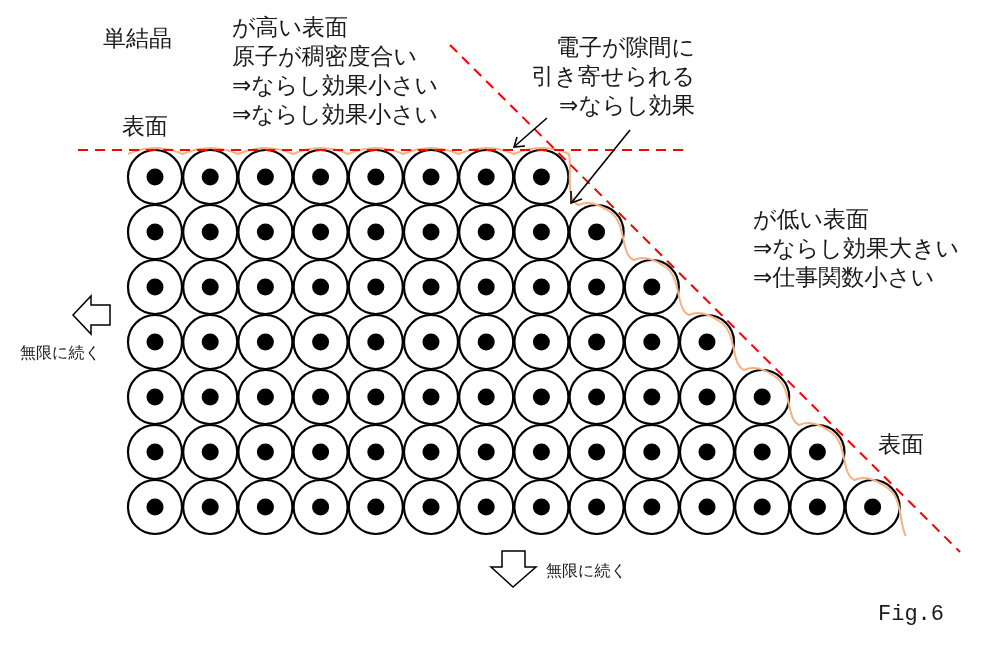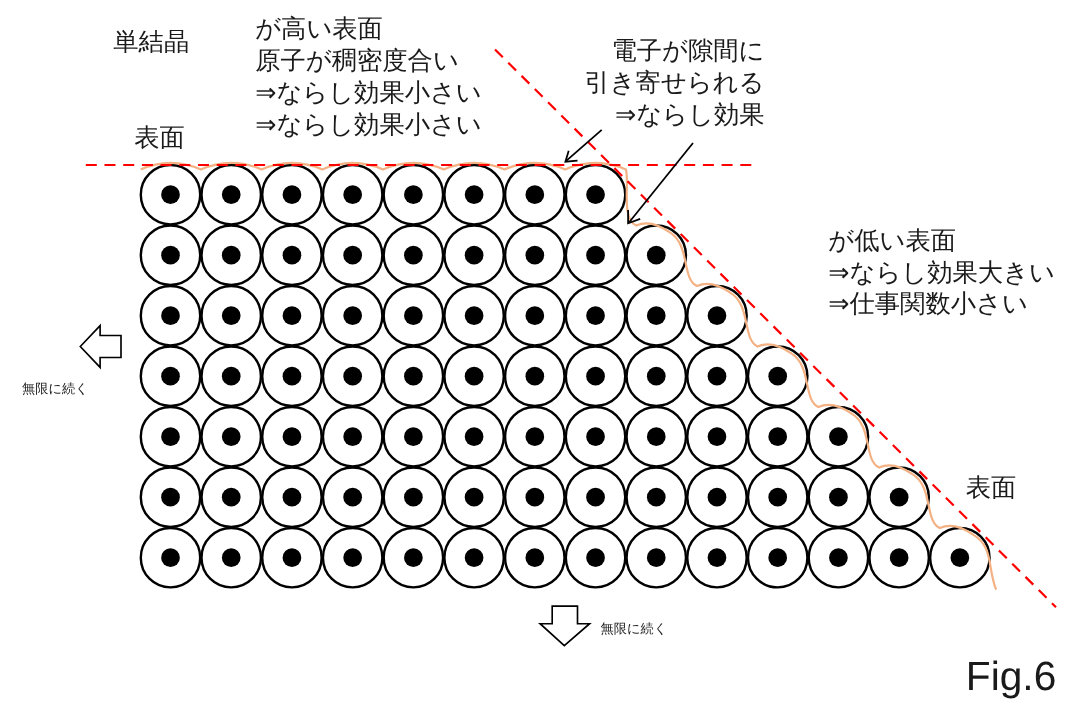--- a/index.html
+++ b/index.html
@@ -1,21 +1,21 @@
 <!DOCTYPE html>
 <html><head>
 <meta charset="utf-8">
 <style>
   html, body { margin: 0; padding: 0; background: #ffffff; }
   body { width: 990px; height: 656px; position: relative; overflow: hidden;
          font-family: "DejaVu Sans", sans-serif; color: #1a1a1a; }
   #canvas { position: absolute; left: 0; top: 0; }
   .lbl { position: absolute; white-space: nowrap; font-size: 23px; line-height: 29px; }
-  .small { font-size: 12px; line-height: 18px; }
-  .fig { font-family: Liberation Sans, sans-serif; font-size: 37px; }
+  .small { font-size: 16px; line-height: 18px; }
+  .fig { font-family: Liberation Mono, monospace; font-size: 22px; }
   .line { display: block; }
 </style>
 </head>
 <body>
 
 <svg id="canvas" width="990" height="656">
   <g id="atoms">
       <circle cx="155" cy="177" r="27" fill="#fff" stroke="#000000" stroke-width="2.2"></circle>
       <circle cx="155" cy="177" r="8.5" fill="#000000"></circle>
       <circle cx="210.2" cy="177" r="27" fill="#fff" stroke="#000000" stroke-width="2.2"></circle>

